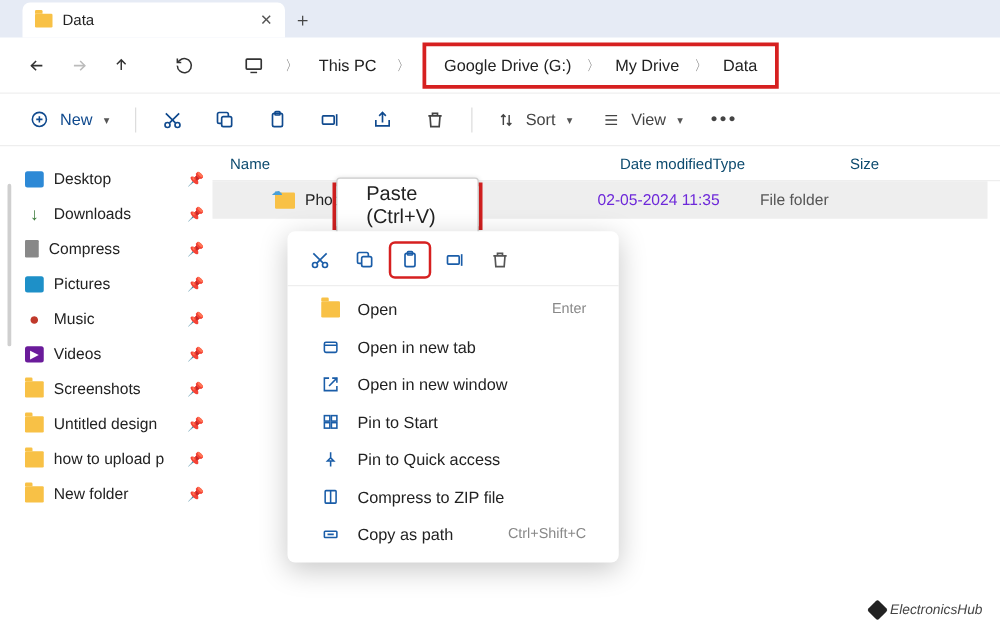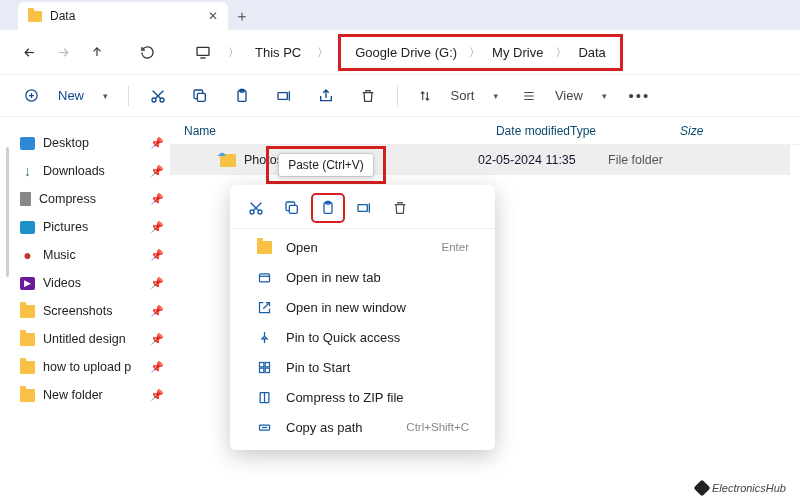--- a/index.html
+++ b/index.html
@@ -16,71 +16,71 @@
   
   .navbar { height: 45px; display: flex; align-items: center; padding: 0 14px; gap: 4px; border-bottom: 1px solid #f0f0f0; }
   .navbtn { width: 30px; height: 30px; display:flex; align-items:center; justify-content:center; color:#333; border-radius:4px; }
   .navbtn.dim { color:#bbb; }
   .crumb-sep { color:#777; padding:0 6px; font-size:11px; }
   .crumb { padding: 4px 6px; }
   .hl-box { border: 3px solid #d62020; padding: 4px 8px; display:flex; align-items:center; }
 
   
   .toolbar { height: 42px; display:flex; align-items:center; padding: 0 16px; gap: 8px; border-bottom:1px solid #eee; }
-  .tbtn { height: 30px; padding: 0 8px; display:flex; align-items:center; justify-content:center; gap:19px; color:#104a8e; border-radius:4px; font-size:13px; }
+  .tbtn { height: 30px; padding: 0 8px; display:flex; align-items:center; justify-content:center; gap:9px; color:#104a8e; border-radius:4px; font-size:13px; }
   .tbtn.icon-only { width:34px; padding:0; }
   .tbtn.dark { color:#444; }
   .tsep { width:1px; height:20px; background:#ddd; margin:0 4px; }
   .chev { font-size:9px; color:#555; }
 
   
   .cols { position:absolute; left:170px; right:0; top:117px; height:28px; display:flex; align-items:center; border-bottom:1px solid #eee; color:#0c4a6e; font-size:12px; }
   .col-name { width:270px; padding-left:14px; }
   .col-date { width:130px;text-align:right; }
   .col-type { width:110px; }
-  .col-size { flex:1;font-style:italic; }
+  .col-size { flex:1; }
 
   
   .sidebar { position:absolute; left:0; top:117px; bottom:0; width:170px; padding:12px 0 0 6px; }
   .scroll-stub { position:absolute; left:6px; top:30px; width:3px; height:130px; background:#cfcfcf; border-radius:2px; }
   .side-inner { margin-left:14px; }
   .sb-item { height:28px; display:flex; align-items:center; gap:8px; font-size:12.5px; padding-right:6px; white-space:nowrap; overflow:hidden; }
   .pin { margin-left:auto; color:#aaa; font-size:11px; }
   .ic { width:15px; height:13px; display:inline-flex; align-items:center; justify-content:center; flex:none; }
   .ic.folder { background:#f8c146; border-radius:1px; position:relative; }
   .ic.folder::before { content:""; position:absolute; top:-3px; left:0; width:6px; height:3px; background:#f8c146; border-radius:1px 1px 0 0; }
   .ic.desk { background:#2d89d6; border-radius:2px; }
   .ic.dl { color:#3a7a3a; font-weight:bold; font-size:14px; }
   .ic.doc { background:#888; width:11px; height:14px; border-radius:1px; }
   .ic.pic { background:#1e90c8; border-radius:2px; }
   .ic.music { color:#c0392b; font-size:14px; }
   .ic.vid { background:#6a1b9a; border-radius:2px; color:#fff; font-size:9px; }
 
   
   .filerow { position:absolute; left:170px; right:10px; top:145px; height:30px; background:#eeeeee; display:flex; align-items:center; font-size:12.5px; }
   .filerow .fname { width:270px; padding-left:12px; display:flex; align-items:center; gap:8px;margin-left:38px; }
-  .filerow .fdate { width:130px; color:#0f172a; }
+  .filerow .fdate { width:130px; color:#6d28d9; }
   .filerow .ftype { width:110px; color:#555; }
   .cloud-folder { width:16px; height:13px; background:#f8c146; border-radius:1px; position:relative; }
   .cloud-folder::after { content:"☁"; position:absolute; top:-6px; left:-3px; font-size:9px; color:#4aa0d8; }
 
   
   .ctx { position:absolute; left:230px; top:185px; width:265px; background:#fff; border-radius:6px; box-shadow:0 6px 22px rgba(0,0,0,.22); padding:6px 0 8px; }
   .ctx-icons { height:34px; display:flex; align-items:center; gap:4px; padding:0 10px; }
   .ctx-ibtn { width:32px; height:28px; display:flex; align-items:center; justify-content:center; color:#1a5da8; border-radius:4px; }
   .ctx-ibtn.del { color:#555; }
   .ctx-ibtn.hl { outline:2px solid #d62020; outline-offset:-1px; }
   .ctx hr { border:none; border-top:1px solid #eee; margin:3px 0; }
   .ctx-row { height:30px; display:flex; align-items:center; padding:0 26px; gap:14px; font-size:13px; }
   .ctx-row .ic2 { width:16px; color:#1a5da8; display:inline-flex; justify-content:center; }
   .ctx-row .short { margin-left:auto; color:#888; font-size:11.5px; }
 
   
   .tooltip-box { position:absolute; left:266px; top:146px; width:120px; height:38px; border:3px solid #d62020; display:flex; align-items:center; justify-content:center; }
-  .tooltip { background:#fff; border:1px solid #ccc; border-radius:3px; padding:4px 9px; font-size:12px; box-shadow:0 1px 4px rgba(0,0,0,.15); }
+  .tooltip { background:#fff; border:1px solid #ccc; border-radius:3px; padding:4px 23px; font-size:16px; box-shadow:0 1px 4px rgba(0,0,0,.15); }
 
   
   .wm { position:absolute; right:14px; bottom:6px; font-size:11px; color:#444; display:flex; align-items:center; gap:4px; font-style:italic; }
   .wm .logo { width:12px; height:12px; background:#222; transform:rotate(45deg); border-radius:2px; }
 
   svg { display:block; }
 </style>
 </head>
 <body>
 
@@ -334,40 +334,40 @@
           <path d="M14 4h6v6"></path>
           <path d="M20 4 10 14"></path>
           <path d="M20 14v6H4V4h6"></path>
         </svg>
       </span>
       <span>Open in new window</span>
     </div>
   <div class="ctx-row">
       <span class="ic2">
         <svg width="15" height="15" viewBox="0 0 24 24" fill="none" stroke="currentColor" stroke-width="2">
-          <path d="M12 3v7l4 4H8l4-4"></path>
-          <path d="M12 14v7"></path>
-        </svg>
-      </span>
-      <span>Pin to Quick access</span>
-    </div>
-  <div class="ctx-row">
-      <span class="ic2">
-        <svg width="15" height="15" viewBox="0 0 24 24" fill="none" stroke="currentColor" stroke-width="2">
           <rect x="4" y="4" width="7" height="7"></rect>
           <rect x="13" y="4" width="7" height="7"></rect>
           <rect x="4" y="13" width="7" height="7"></rect>
           <rect x="13" y="13" width="7" height="7"></rect>
         </svg>
       </span>
       <span>Pin to Start</span>
     </div>
   <div class="ctx-row">
       <span class="ic2">
         <svg width="15" height="15" viewBox="0 0 24 24" fill="none" stroke="currentColor" stroke-width="2">
+          <path d="M12 3v7l4 4H8l4-4"></path>
+          <path d="M12 14v7"></path>
+        </svg>
+      </span>
+      <span>Pin to Quick access</span>
+    </div>
+  <div class="ctx-row">
+      <span class="ic2">
+        <svg width="15" height="15" viewBox="0 0 24 24" fill="none" stroke="currentColor" stroke-width="2">
           <rect x="5" y="4" width="14" height="16" rx="1"></rect>
           <path d="M12 4v16"></path>
         </svg>
       </span>
       <span>Compress to ZIP file</span>
     </div>
   <div class="ctx-row">
       <span class="ic2">
         <svg width="15" height="15" viewBox="0 0 24 24" fill="none" stroke="currentColor" stroke-width="2">
           <rect x="4" y="8" width="16" height="8" rx="1"></rect>

